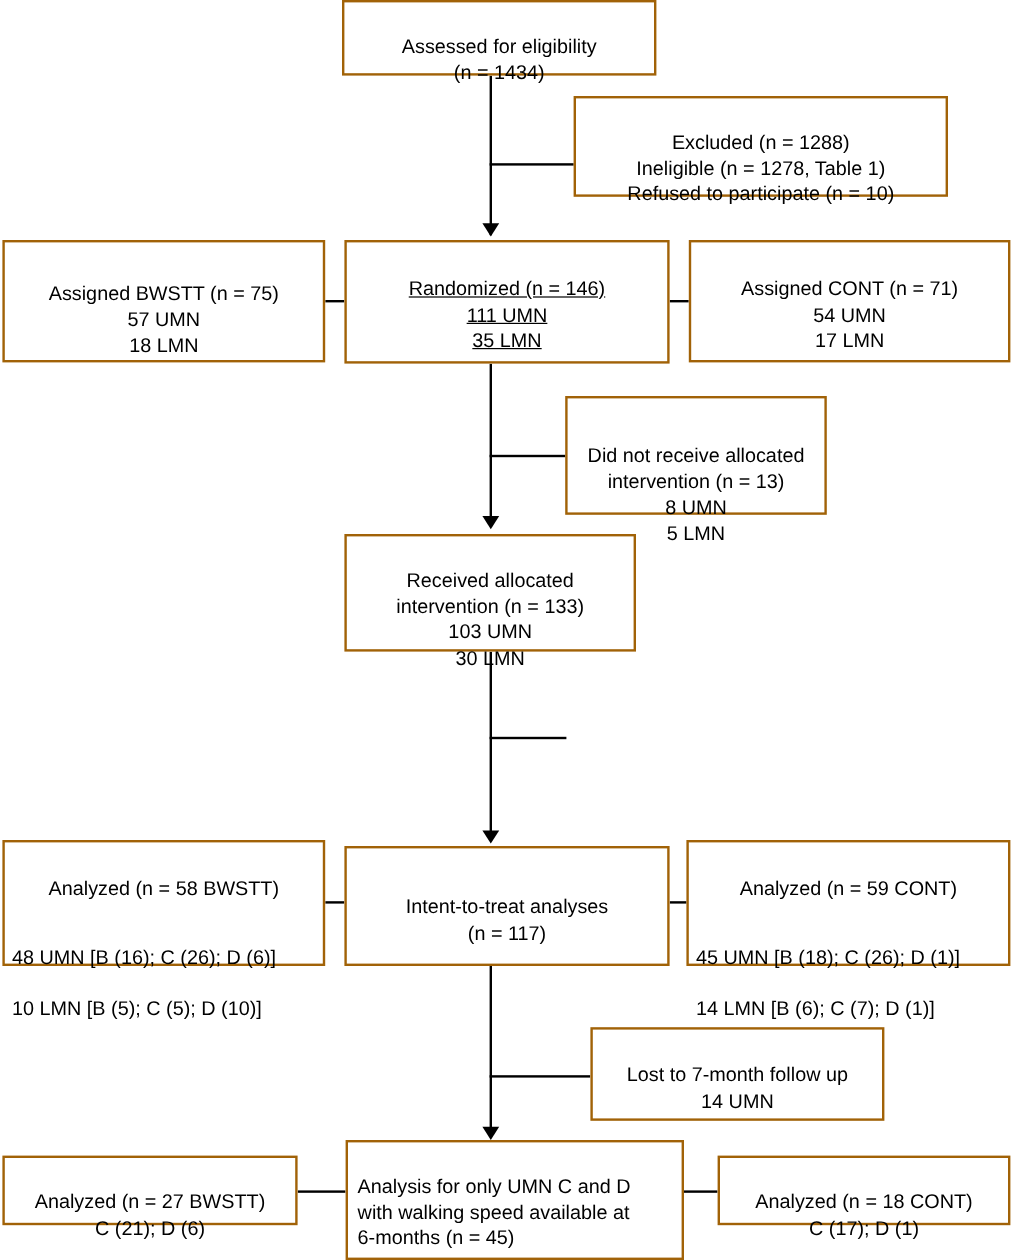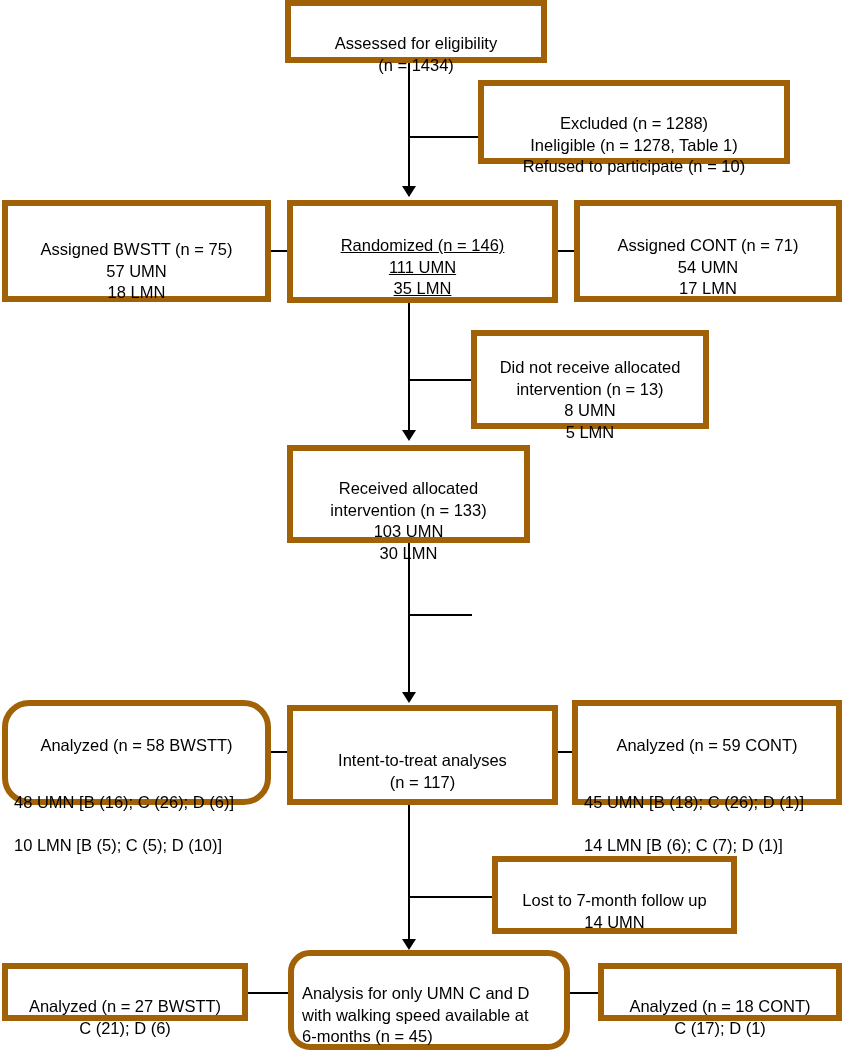--- a/index.html
+++ b/index.html
@@ -14,31 +14,30 @@
   #canvas {
     position: relative;
     width: 846px;
     height: 1050px;
     background: #ffffff;
     overflow: hidden;
   }
   .box {
     position: absolute;
     box-sizing: border-box;
-    border: 6px solid #a16207;
+    border: 2px solid #a16207;
     background: #ffffff;
     font-size: 16.5px;
     line-height: 1.30;
     text-align: center;
     white-space: pre-line;
     z-index: 3;
   }
   .box.left-align {
     text-align: left;
-    border-radius: 22px;
   }
   .box .inner {
     display: block;
     padding: 0;
   }
   .vline {
     position: absolute;
     width: 2px;
     background: #000000;
     z-index: 1;
@@ -118,36 +117,36 @@
 111 UMN
 35 LMN</span>
   </div>
 
   <div class="box" style="left:574px; top:200px; width:268px; height:102px; padding-top:8px;">
     <span class="inner">Assigned CONT (n = 71)
 54 UMN
 17 LMN</span>
   </div>
 
-  <div class="box" style="left:471px; top:330px; width:238px; height:99px; padding-top:0;">
+  <div class="box" style="left:471px; top:330px; width:218px; height:99px; padding-top:17px;">
     <span class="inner">Did not receive allocated
 intervention (n = 13)
 8 UMN
 5 LMN</span>
   </div>
 
   <div class="box" style="left:287px; top:445px; width:243px; height:98px; padding-top:6px;">
     <span class="inner">Received allocated
 intervention (n = 133)
 103 UMN
 30 LMN</span>
   </div>
 
 
-  <div class="box" style="left:2px; top:700px; width:269px; height:105px; padding-top:8px;border-radius:27px;">
+  <div class="box" style="left:2px; top:700px; width:269px; height:105px; padding-top:8px;">
     <span class="inner" style="text-align:center;">Analyzed (n = 58 BWSTT)</span>
     <span class="inner" style="text-align:left; margin-top:14px; padding-left:6px;">48 UMN [B (16); C (26); D (6)]</span>
     <span class="inner" style="text-align:left; padding-left:6px;">10 LMN [B (5); C (5); D (10)]</span>
   </div>
 
   <div class="box" style="left:287px; top:705px; width:271px; height:100px; padding-top:18px;">
     <span class="inner">Intent-to-treat analyses
 (n = 117)</span>
   </div>
 

